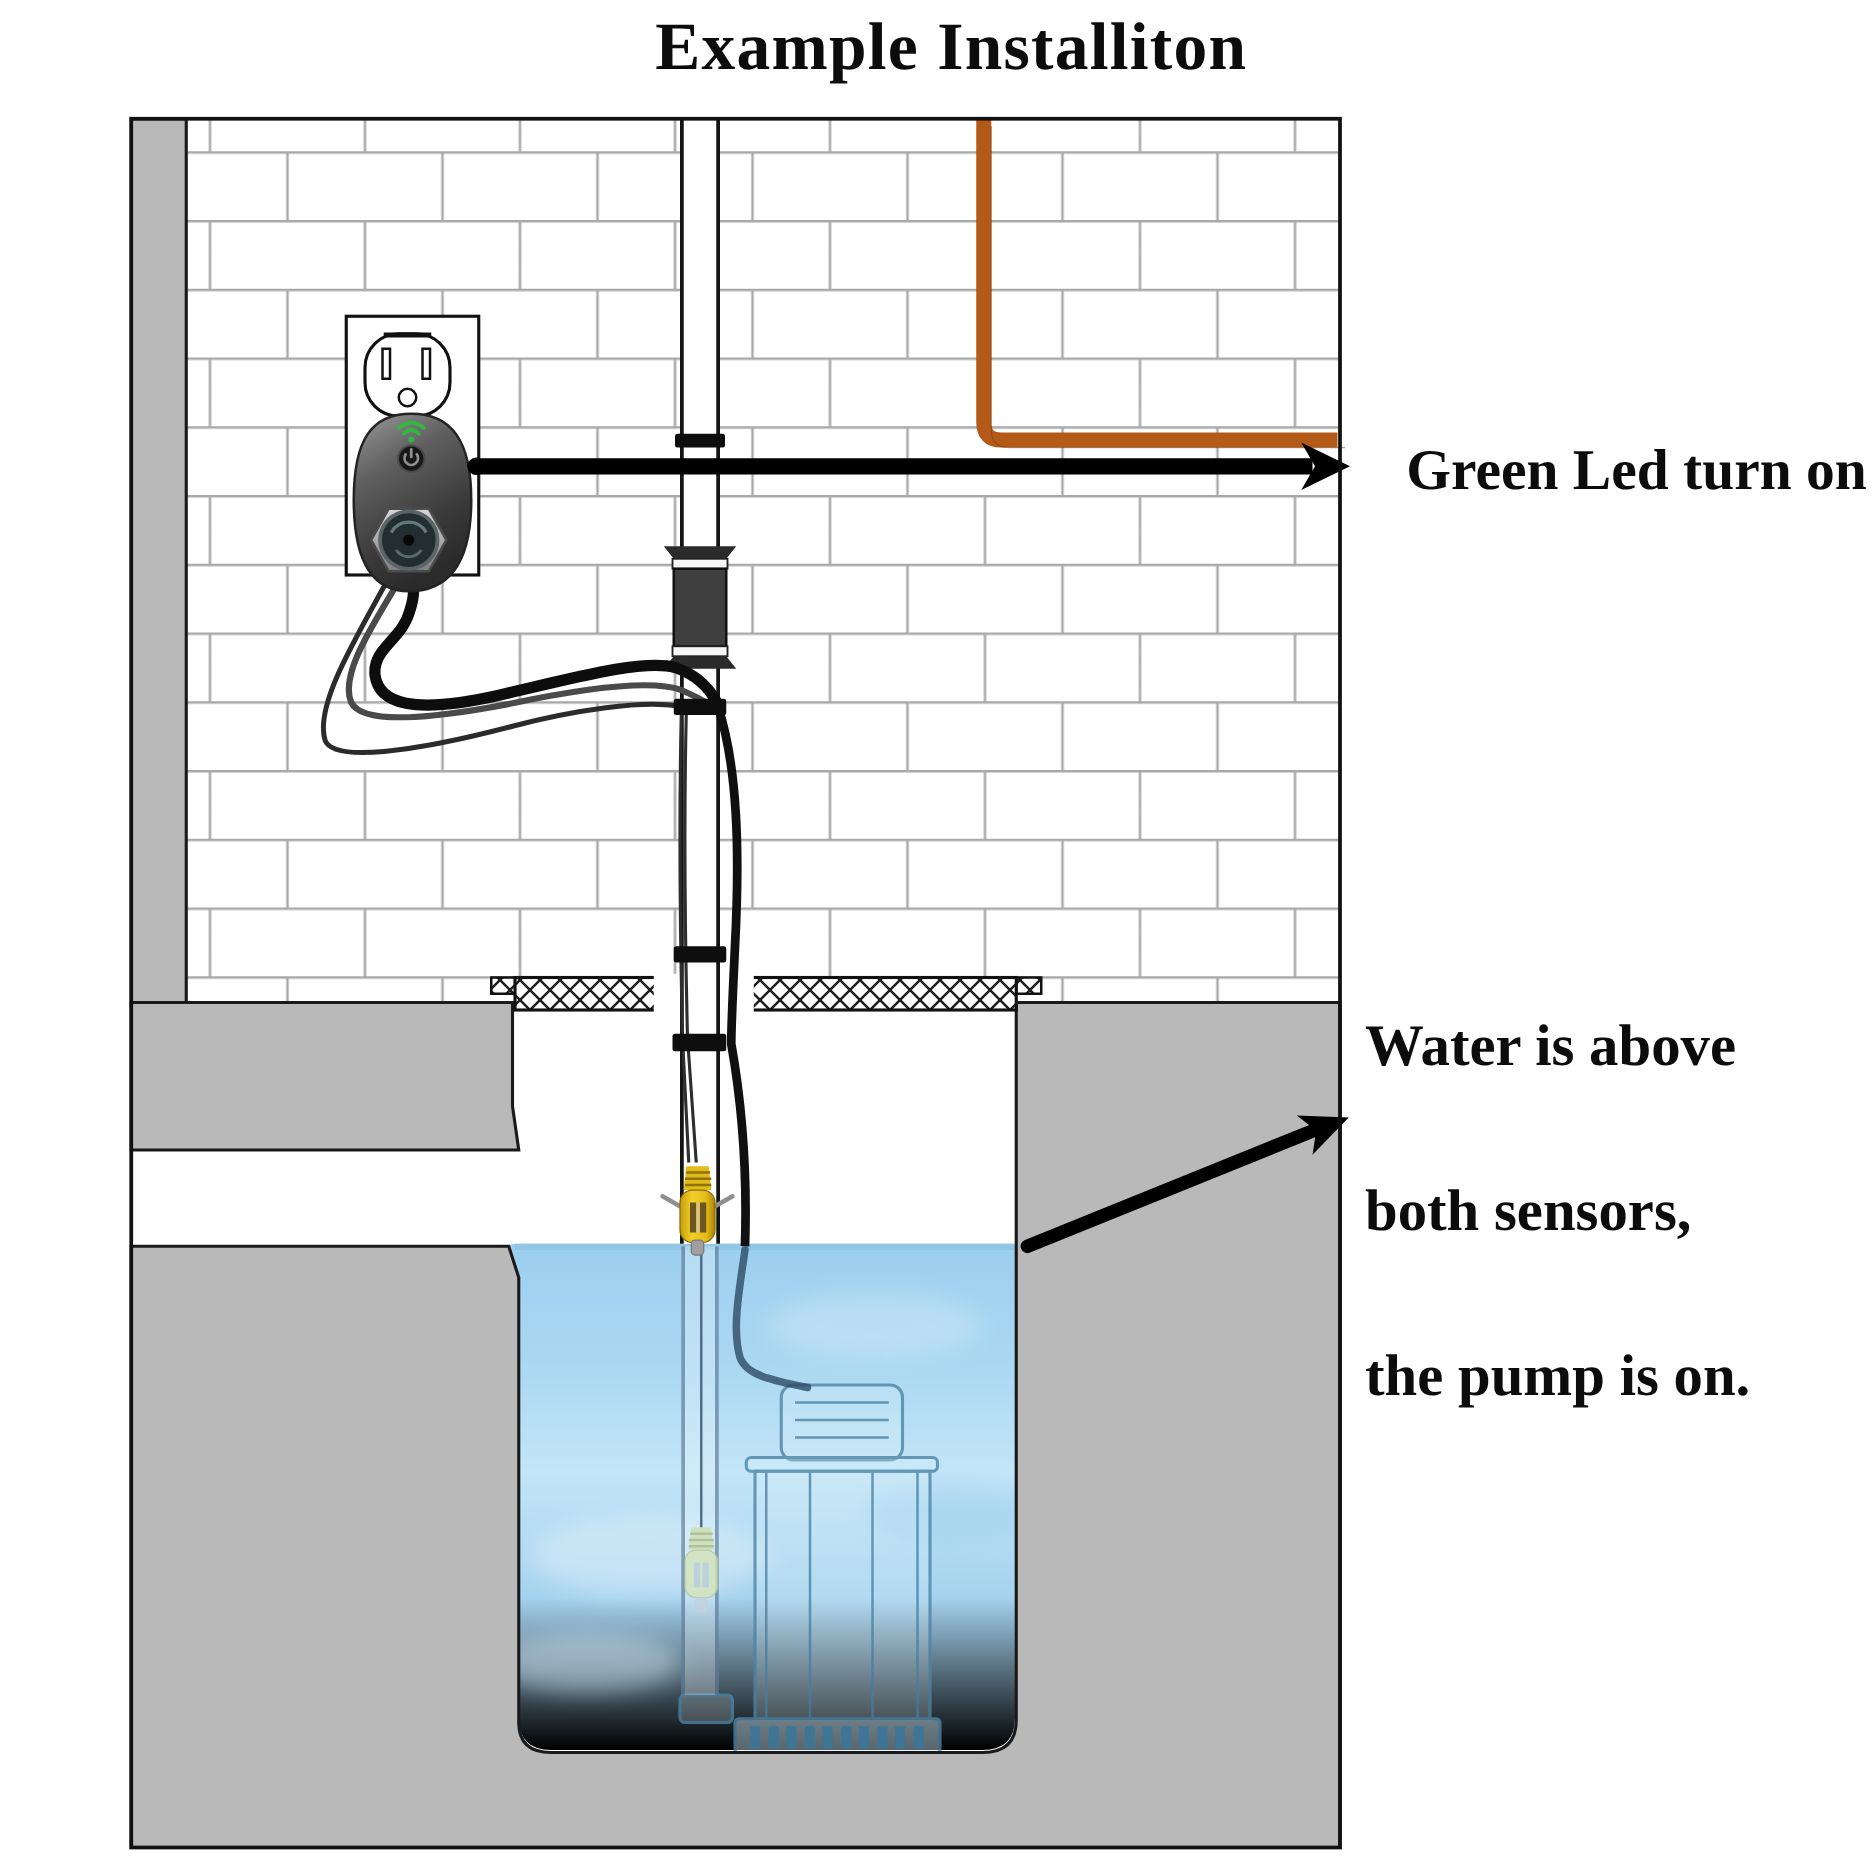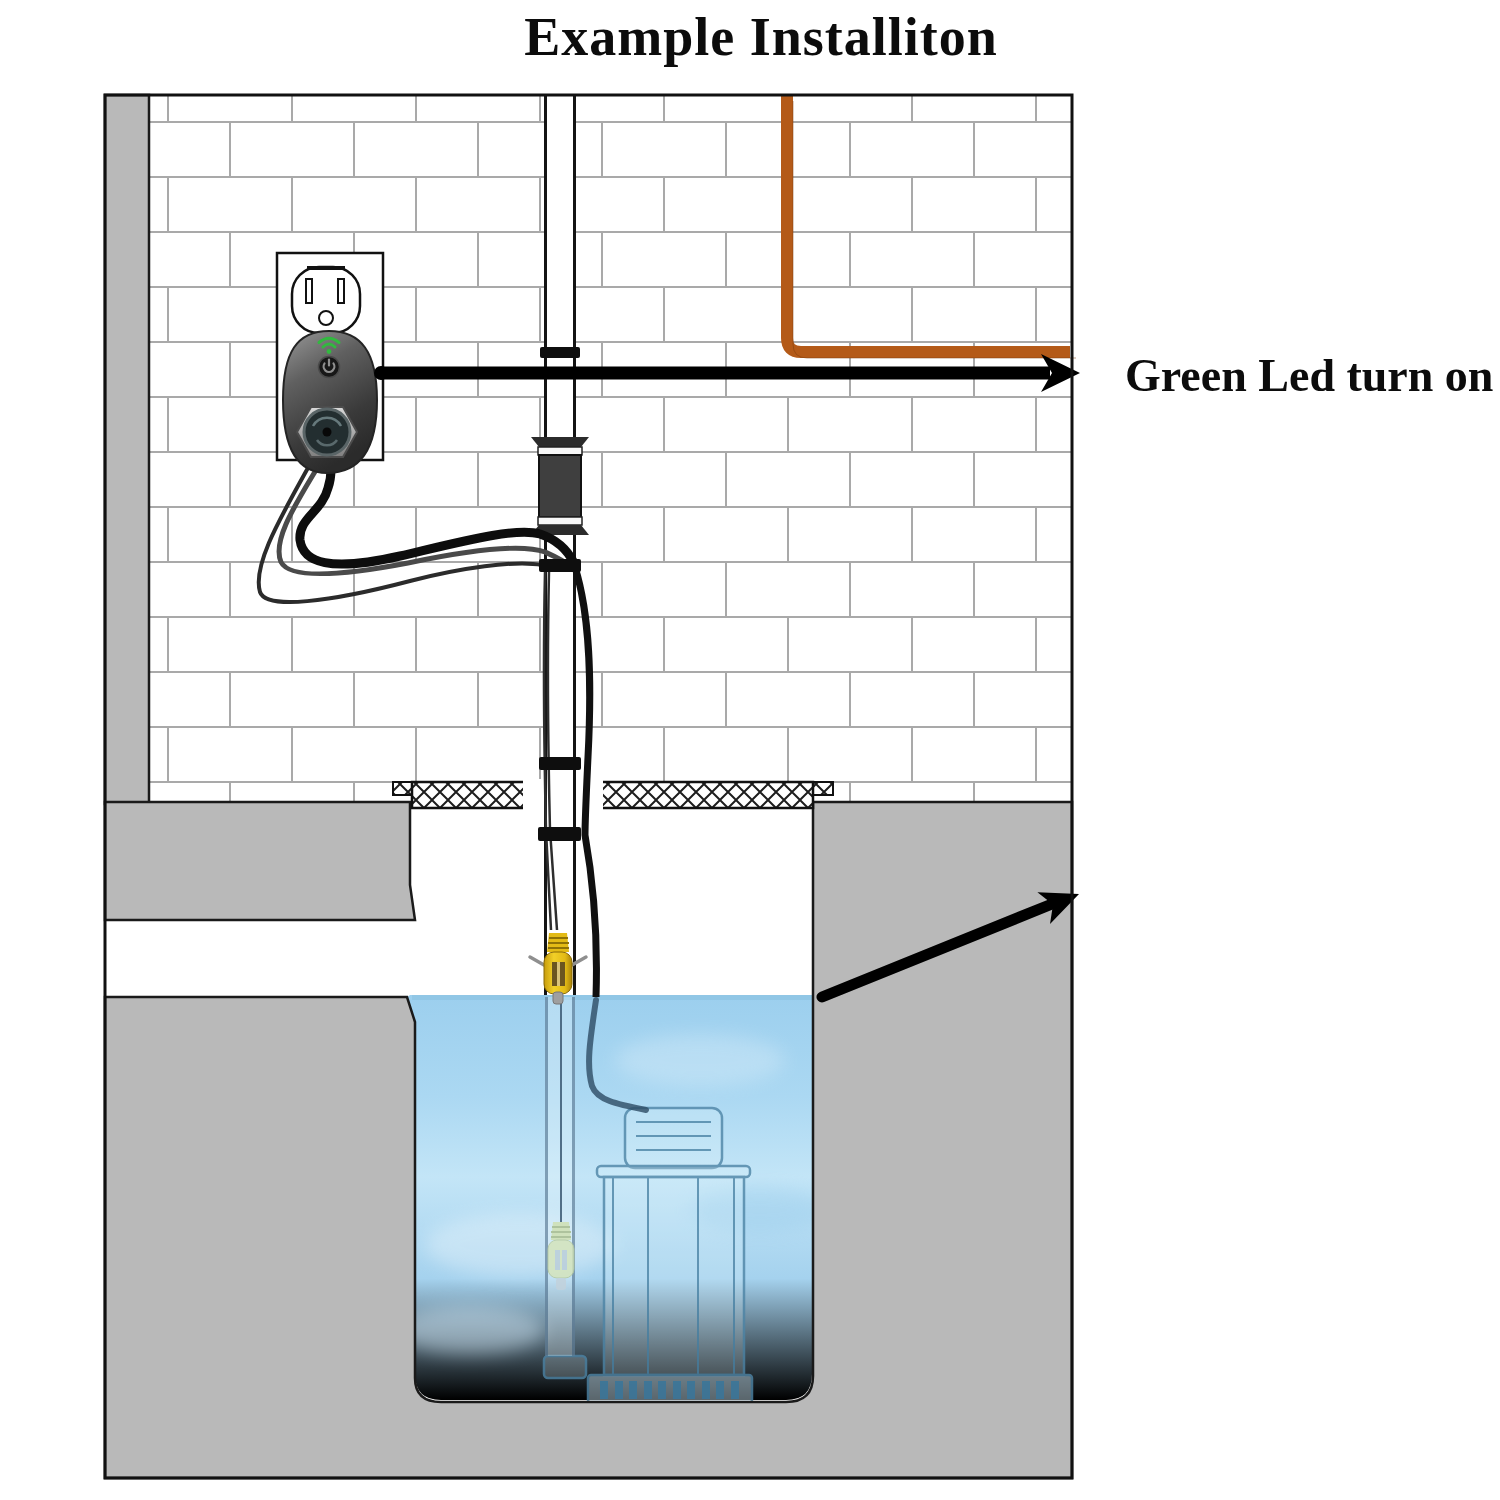--- a/index.html
+++ b/index.html
@@ -211,13 +211,16 @@
       <g transform="translate(1079,894) rotate(-21.8)">
         <polygon points="0,0 -38,-17 -28,0 -38,17" fill="#000"></polygon>
       </g>
     </g>
 
     <rect x="105" y="95" width="967" height="1383" fill="none" stroke="#111" stroke-width="3"></rect>
   </svg>
 
   <div id="title" class="txt">Example Installiton</div>
   <div id="green-led-label" class="txt">Green Led turn on</div>
+  <div id="water-label" class="txt"><span>Water is above</span><br>
+<span>both sensors,</span><br>
+<span>the pump is on.</span></div>
 </div>
 
 </body></html>

